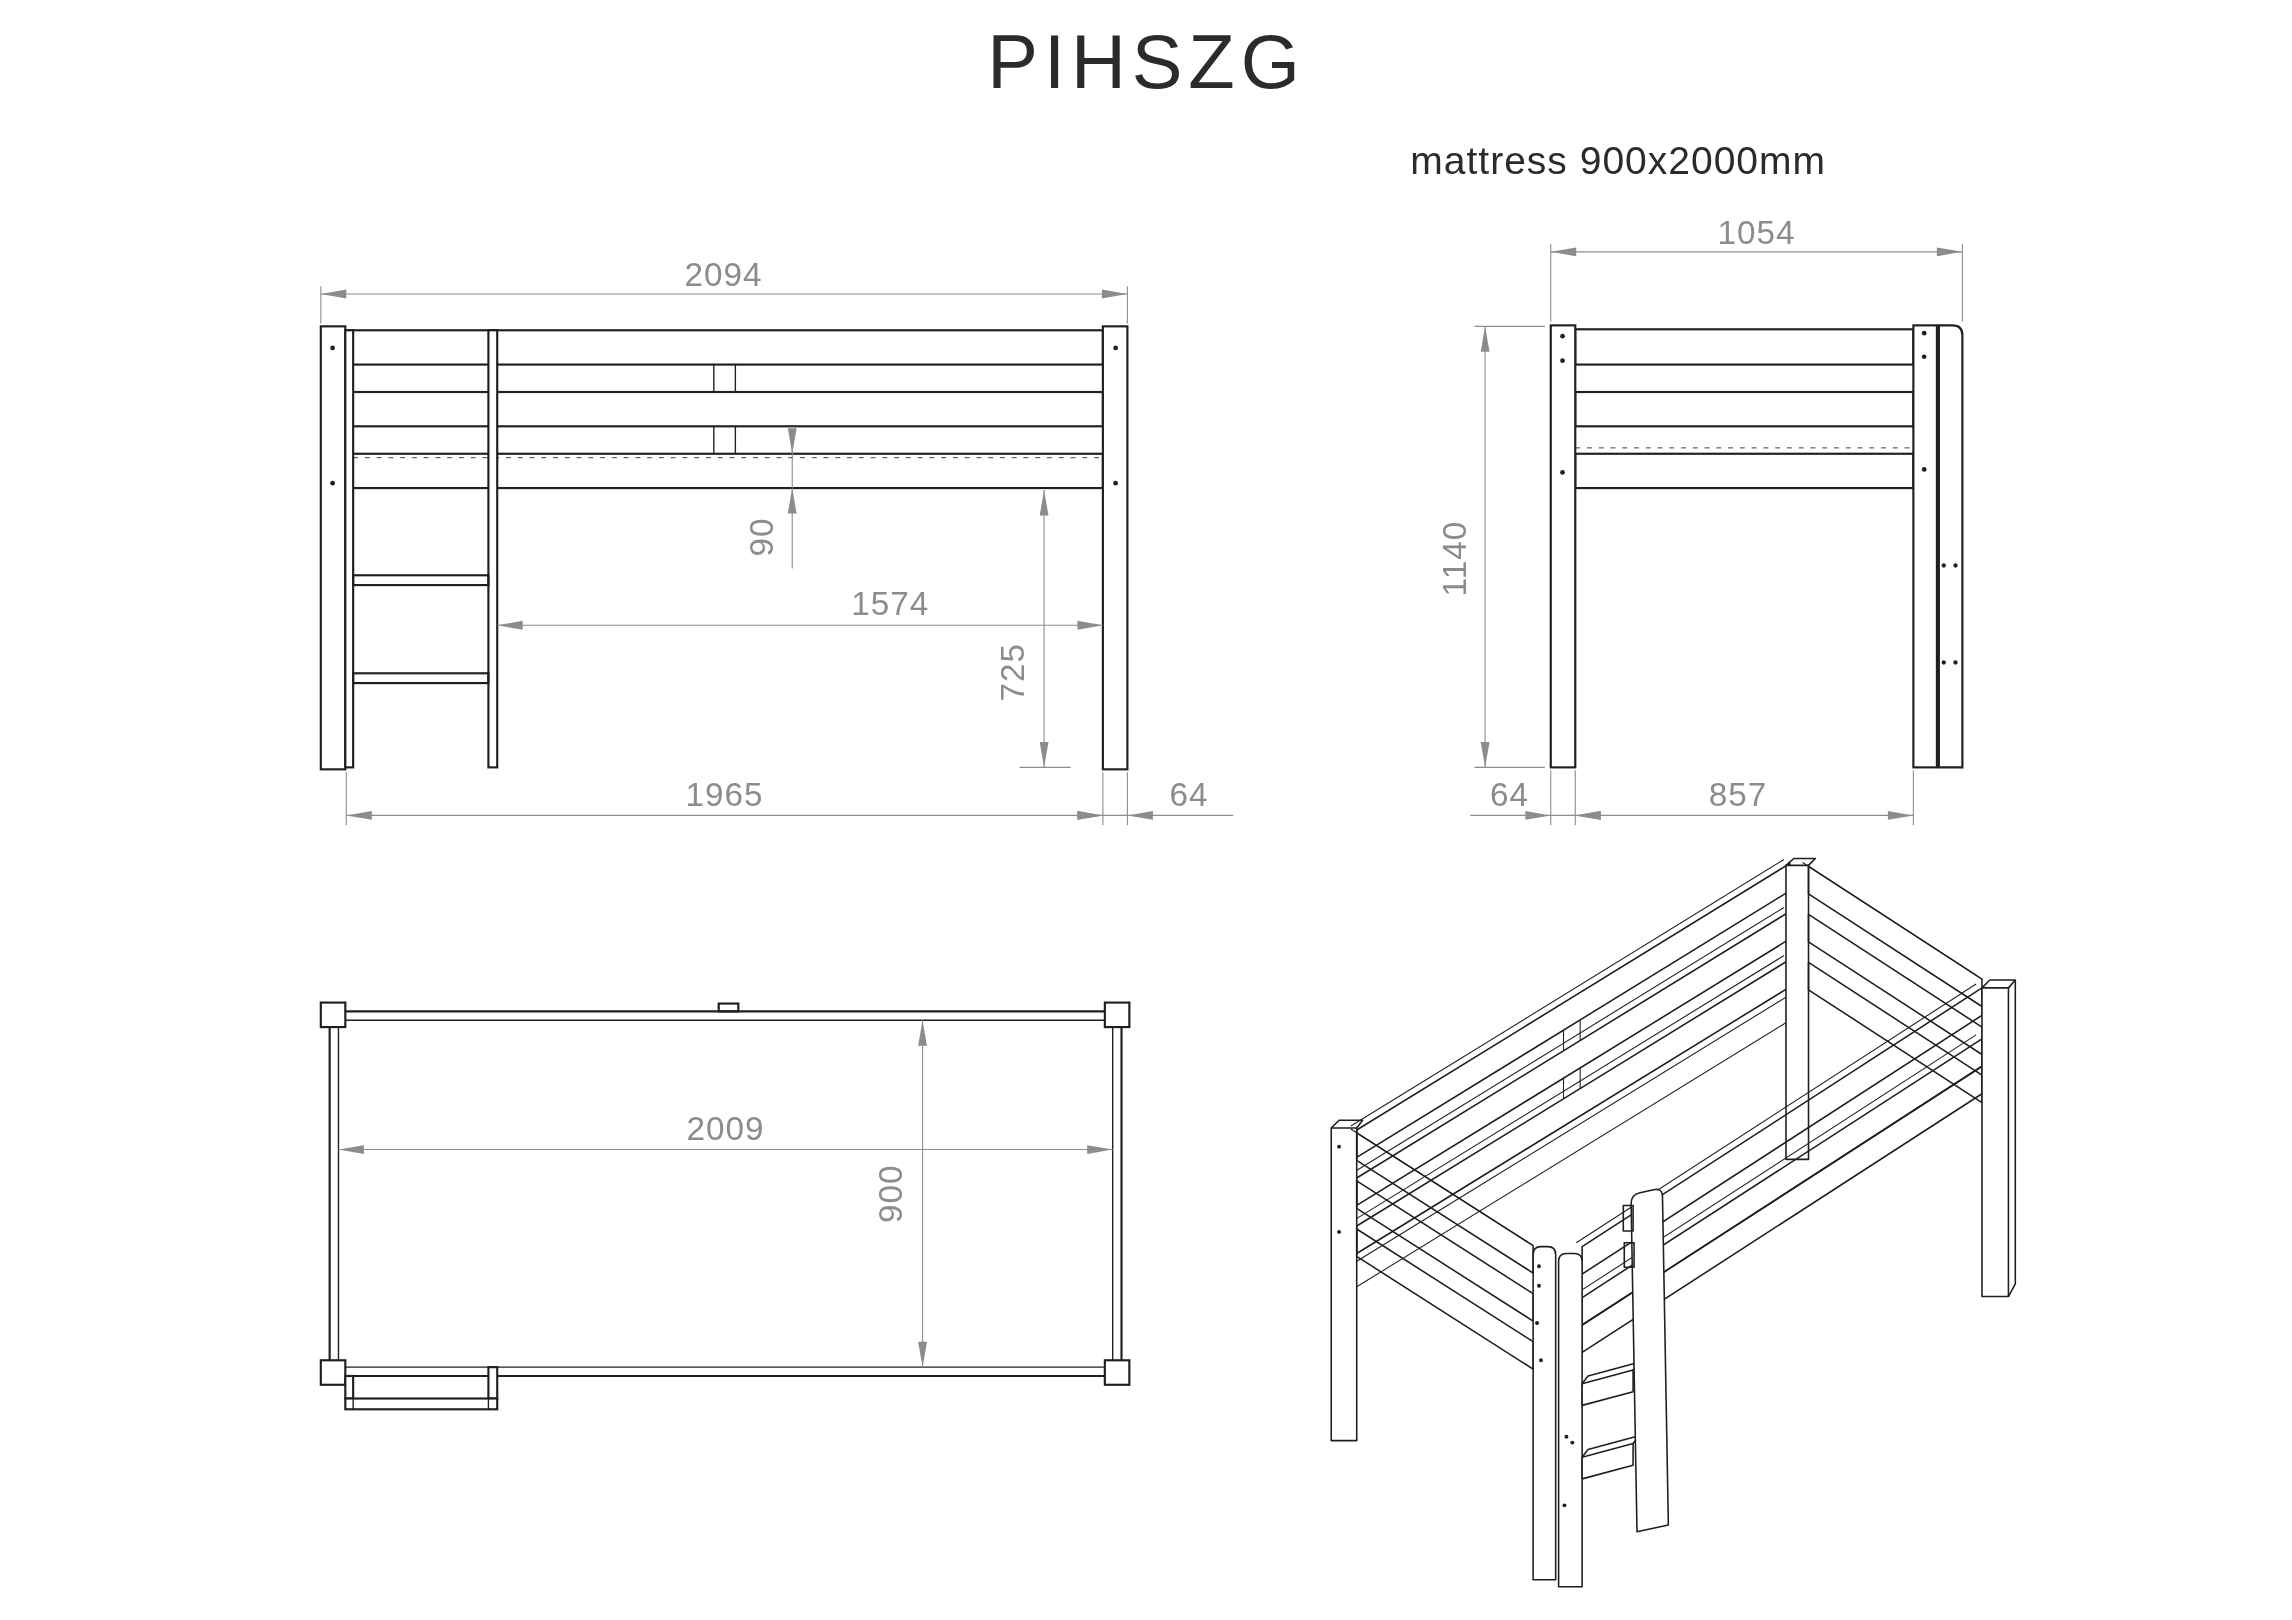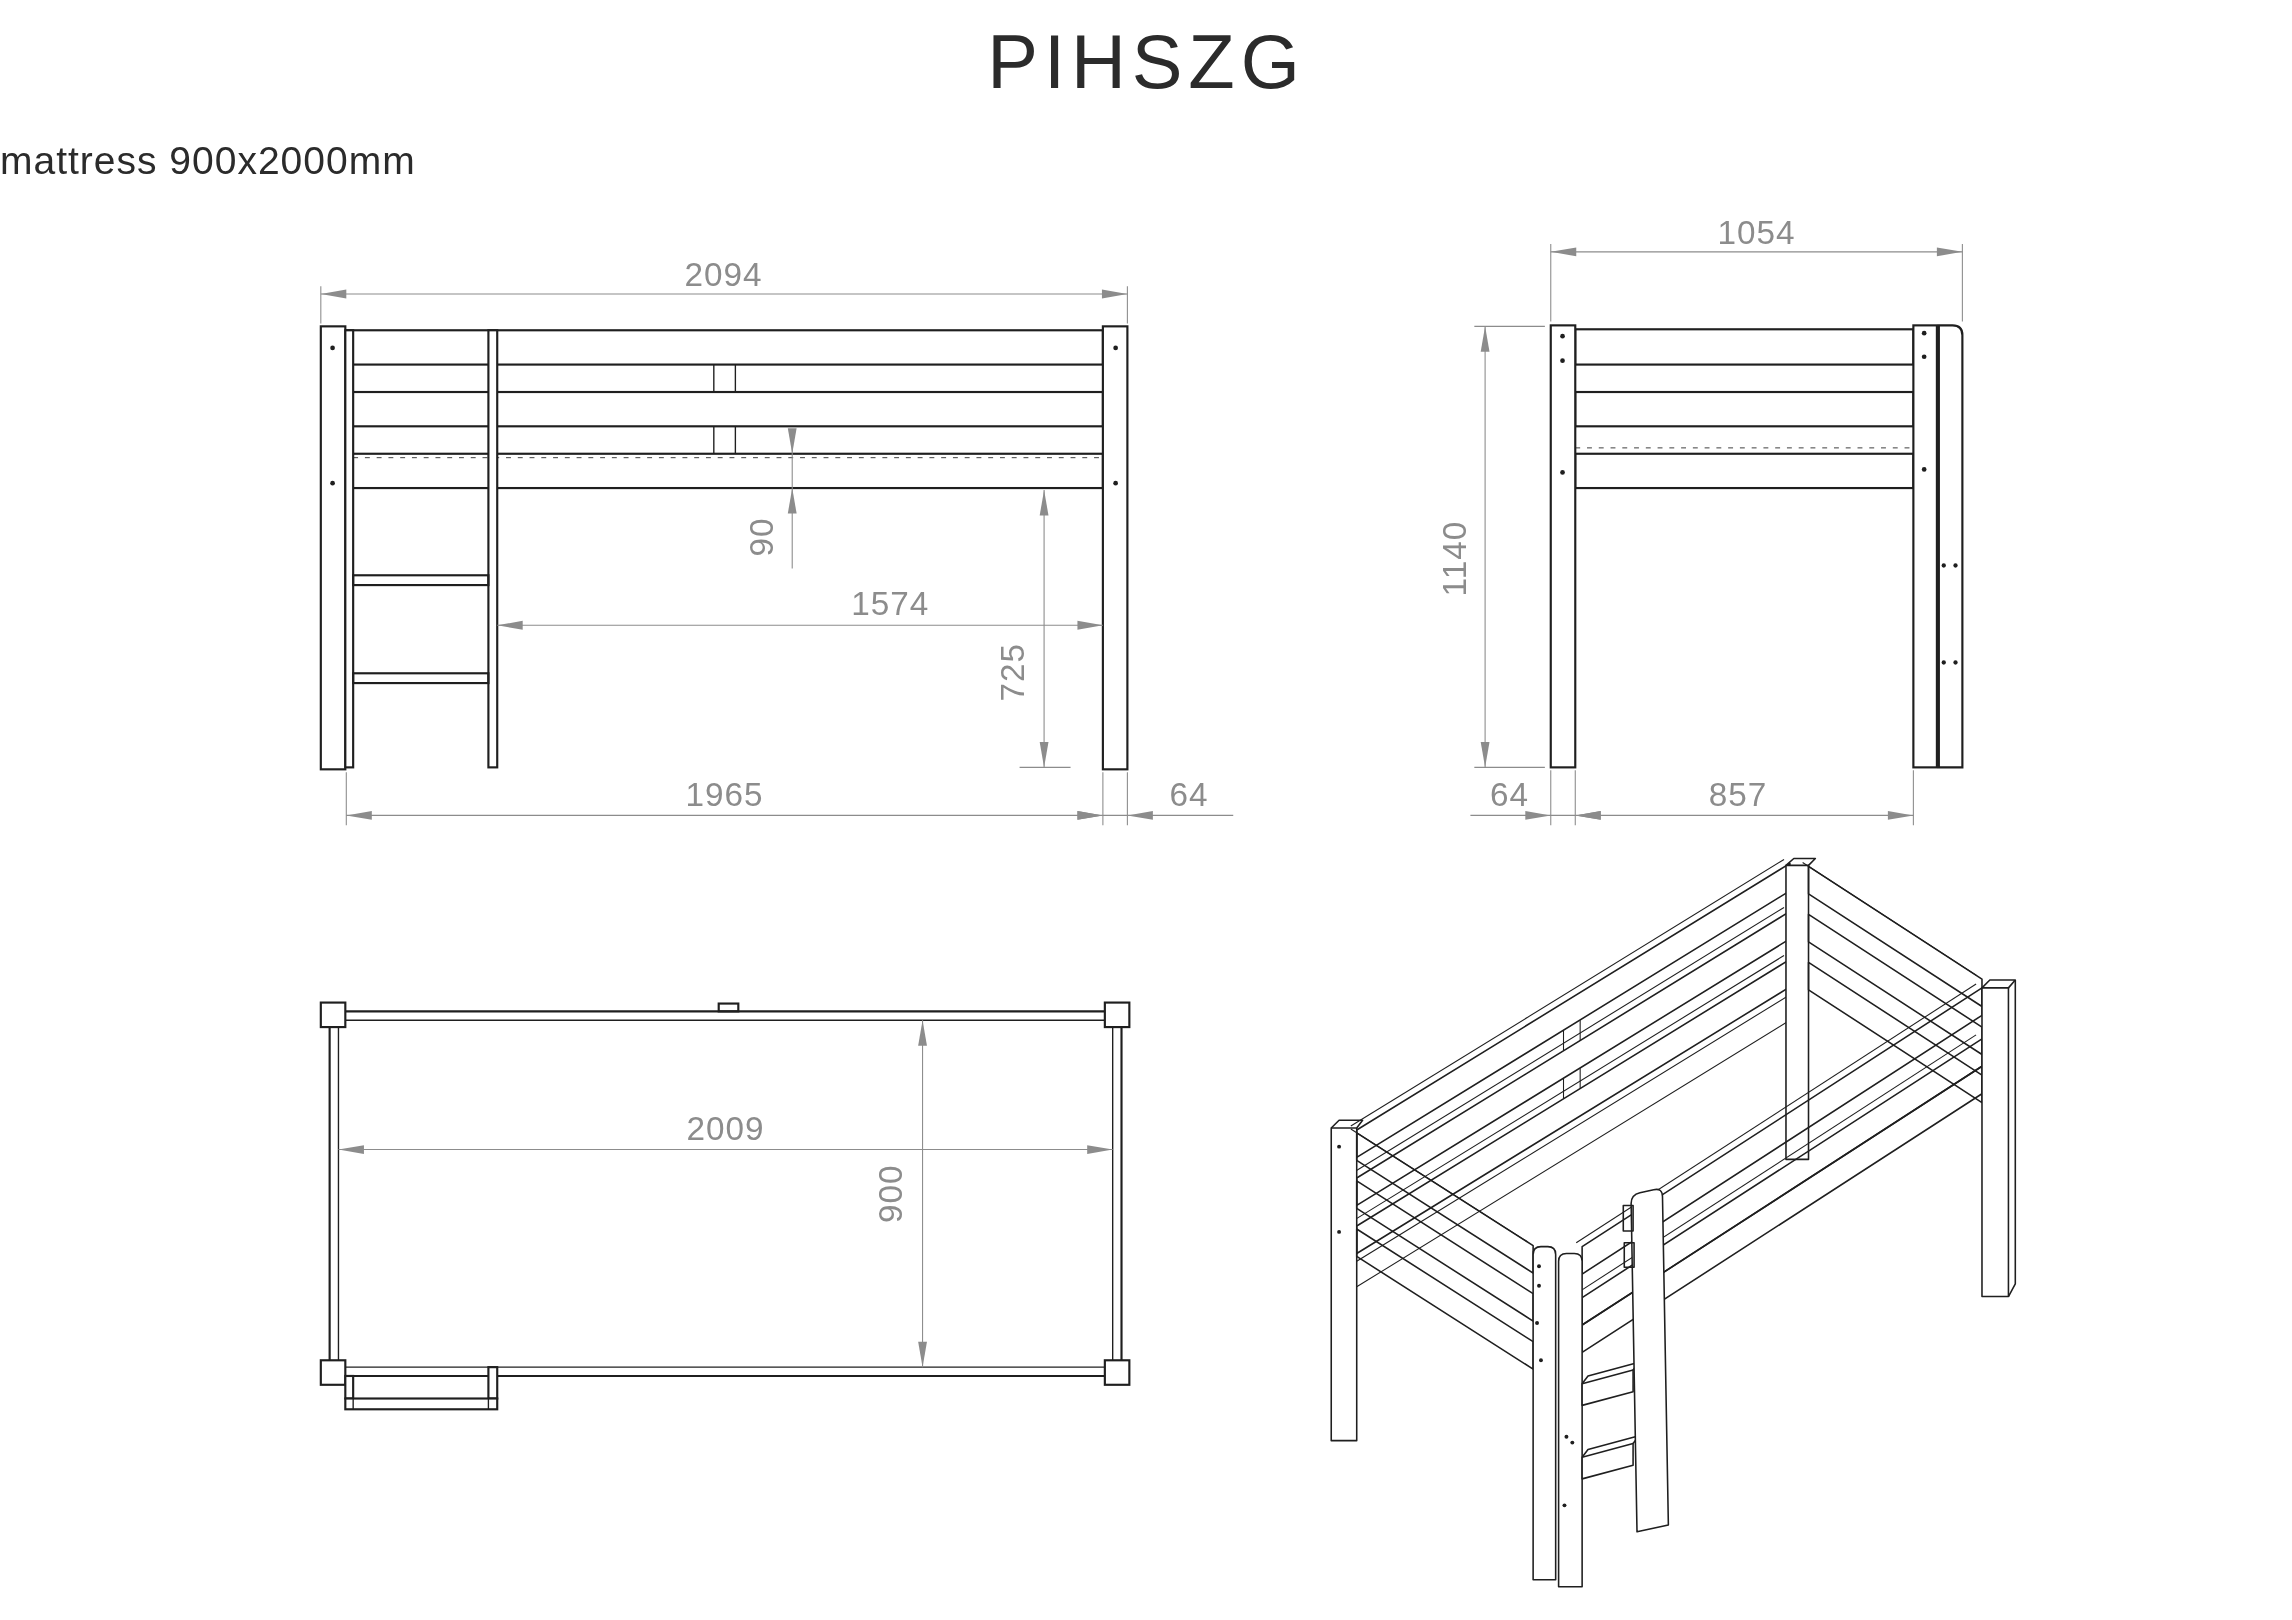--- a/index.html
+++ b/index.html
@@ -11,21 +11,21 @@
     overflow:hidden;
   }
   .title{
     position:absolute;left:0;top:17.6px;width:2293px;
     text-align:center;
     font-size:76px;font-weight:300;letter-spacing:5.9px;
     color:#2b2b2b;
   }
   .subtitle{
     position:absolute;left:0;top:139px;width:1826px;
-    text-align:left;
+    text-align:right;
     font-size:39px;font-weight:300;letter-spacing:1px;
     color:#2b2b2b;
   }
   svg{position:absolute;left:0;top:0;}
   svg text{
     font-family:"Liberation Sans", sans-serif;
     font-size:34px;font-weight:300;letter-spacing:1px;
     fill:#8c8c8c;
   }
   .bed{stroke:#1f1f1f;stroke-width:2.2;fill:none;stroke-linejoin:miter;}

